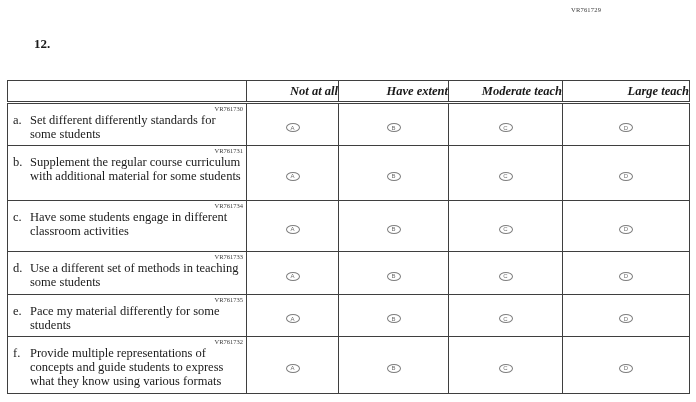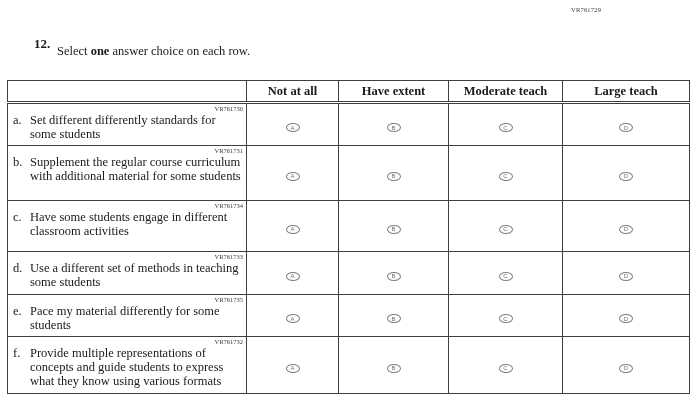--- a/index.html
+++ b/index.html
@@ -36,22 +36,23 @@
     border-collapse:collapse;
     table-layout:fixed;
   }
   .grid th, .grid td {
     border:1px solid #3f3f3f;
     vertical-align:middle;
   }
   .grid th {
     height:22px;
     font-size:12.5px; font-weight:bold;
-    text-align:center;
+    text-align:right;
     border-bottom:3px double #3f3f3f;
+    font-style:italic;
   }
   .grid td.label-cell {
     vertical-align:top;
     padding:0 2px 2px 5px;
   }
   .row-code {
     text-align:right;
     font-size:6.5px; color:#3b3b3b;
     line-height:9px; height:9px;
     padding-right:1px;
@@ -84,21 +85,20 @@
   tbody tr:nth-child(6){ height:57px; }
 </style>
 </head>
 <body>
 
 <div class="page">
 
   <span class="form-code">VR761729</span>
 
   <span class="q-number">12.</span>
-  <div class="q-instruction"><span>Select </span><b>one</b><span> answer choice on each row.</span></div>
 
   <table class="grid">
     <colgroup>
       <col style="width:239px">
         <col style="width:92px">
         <col style="width:110px">
         <col style="width:114px">
         <col style="width:127px">
     </colgroup>
     <thead>

